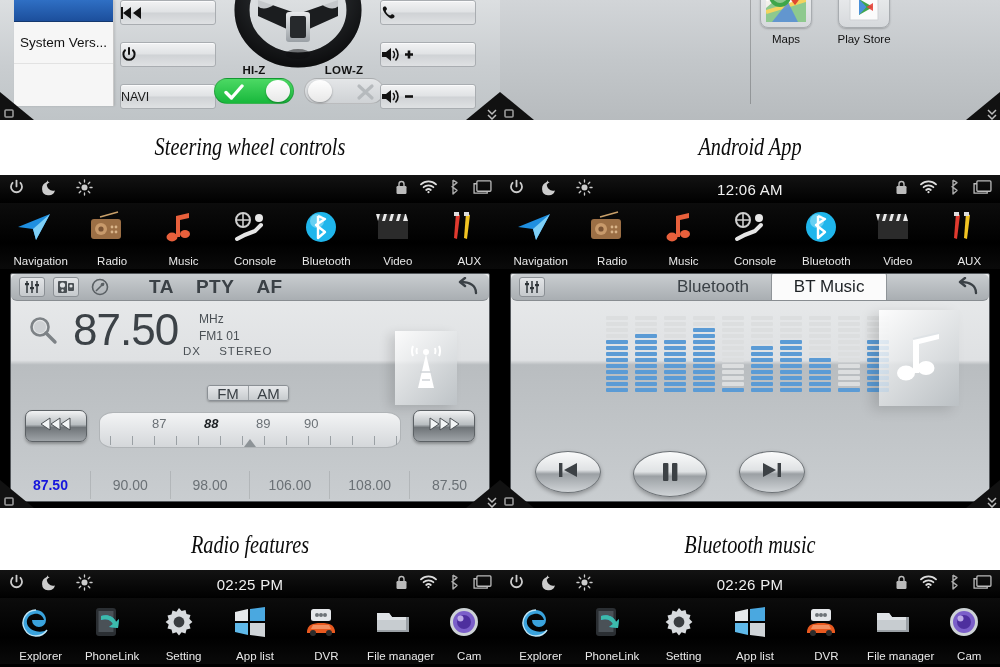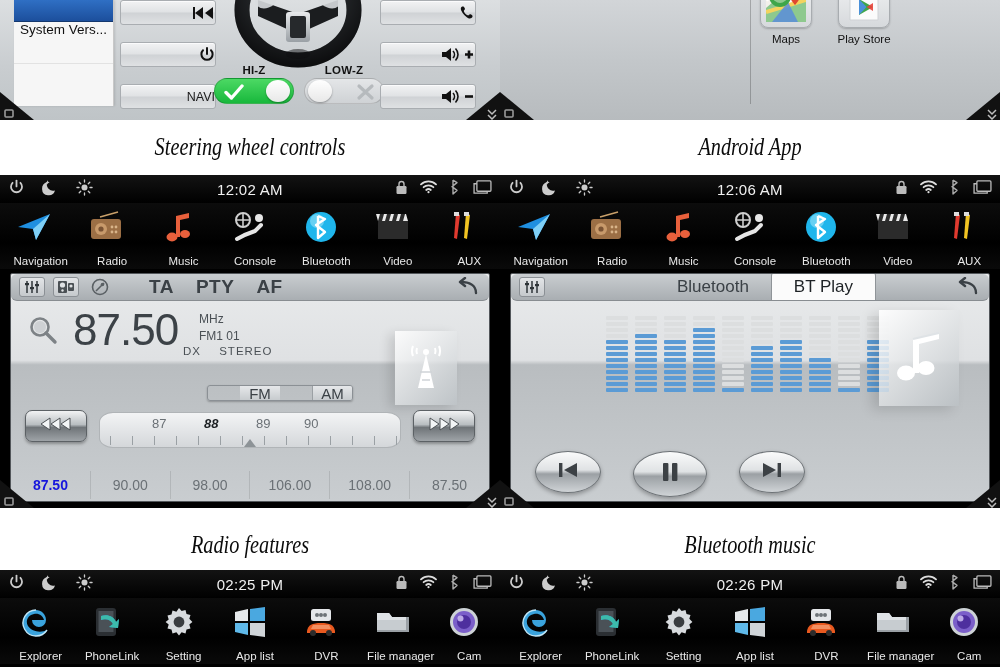--- a/index.html
+++ b/index.html
@@ -30,32 +30,32 @@
     position:absolute; left:14px; top:0; width:100px; height:106px;
     background:#f6f6f6;
     border-right:1px solid #c8c8c8;
     box-shadow:1px 0 2px rgba(0,0,0,.12);
   }
   .sw-sidebar .sel {
     height:22px; background:linear-gradient(180deg,#2f6fc4,#1c4f9c);
     border-bottom:1px solid #14386e;
   }
   .sw-sidebar .row {
-    height:42px; display:flex; align-items:flex-start; justify-content:center;
+    height:42px; display:flex; align-items:center; justify-content:center;
     font-size:13.5px; color:#111; border-bottom:1px solid #e2e2e2;
     white-space:nowrap;
   }
   .sw-col { position:absolute; top:0; width:96px; }
   .sw-col.left { left:120px; }
   .sw-col.right { left:380px; }
   .sw-btn {
     height:25px; margin-bottom:17px;
     background:linear-gradient(180deg,#f2f3f4 0%,#e0e2e4 48%,#cfd2d5 52%,#dfe1e3 100%);
     border:1px solid #a9adb1; border-radius:3px;
-    display:flex; align-items:center; justify-content:flex-end;
+    display:flex; align-items:center; justify-content:flex-start;
     font-size:12.5px; color:#1a1a1a;
     box-shadow:0 1px 0 rgba(255,255,255,.7) inset;
   }
   .sw-btn svg { display:block; }
   .sw-wheel {
     position:absolute; left:228px; top:-42px; width:140px; height:110px;
   }
   .tgl-wrap { position:absolute; top:78px; width:80px; }
   .tgl-wrap.hiz  { left:214px; }
   .tgl-wrap.lowz { left:304px; }
@@ -172,21 +172,20 @@
   .rd-dxs { position:absolute; left:172px; top:44px; font-size:11.5px; color:#4a5055; letter-spacing:1px; }
   .rd-band {
     position:absolute; left:196px; top:84px;
     display:flex; border:1px solid #8b9095; border-radius:3px; overflow:hidden;
     box-shadow:0 1px 2px rgba(0,0,0,.25);
   }
   .rd-band div {
     width:40px; height:14px; display:flex; align-items:center; justify-content:center;
     font-size:15px; color:#3b4146;
     background:linear-gradient(180deg,#e6e8ea,#c7cbce);
-    margin-left:32px;
   }
   .rd-band div + div { border-left:1px solid #9ba0a4; }
   .rd-art {
     position:absolute; right:32px; top:30px; width:62px; height:74px;
     background:linear-gradient(135deg,rgba(255,255,255,.85),rgba(190,196,200,.65));
     display:flex; align-items:center; justify-content:center;
     box-shadow:-6px 3px 10px rgba(0,0,0,.12);
   }
   .rd-scale {
     position:absolute; left:88px; top:138px; right:88px; height:36px;
@@ -456,21 +455,20 @@
               <path d="M14 11.5A6.2 6.2 0 0 1 6.4 3.2 6.6 6.6 0 1 0 14 11.5z" fill="#ccc"></path>
               <path d="M6.6 1.3l.6 1.5 1.5.6-1.5.6-.6 1.5-.6-1.5L4.5 3.4l1.5-.6z" fill="#ccc"></path>
             </svg></span>
         <span><svg width="17" height="17" viewBox="0 0 18 18">
               <circle cx="9" cy="9" r="3.2" fill="#ccc"></circle>
               <g stroke="#ccc" stroke-width="1.4" stroke-linecap="round">
                 <path d="M9 1v2.2M9 14.8V17M1 9h2.2M14.8 9H17M3.4 3.4l1.6 1.6M13 13l1.6 1.6M14.6 3.4L13 5M5 13l-1.6 1.6"></path>
               </g>
             </svg></span>
       </div>
-      <div class="time">12:02 AM</div>
       <div class="right">
         <span><svg width="13" height="15" viewBox="0 0 13 15">
               <rect x="1.5" y="6" width="10" height="8" rx="1.2" fill="#bbb"></rect>
               <path d="M4 6V4a2.5 2.5 0 0 1 5 0v2" stroke="#bbb" stroke-width="1.4" fill="none"></path>
             </svg></span>
         <span><svg width="17" height="14" viewBox="0 0 17 14">
               <path d="M1 4.4a11 11 0 0 1 15 0" stroke="#ddd" stroke-width="1.8" fill="none" stroke-linecap="round"></path>
               <path d="M3.6 7.2a7.2 7.2 0 0 1 9.8 0" stroke="#ddd" stroke-width="1.8" fill="none" stroke-linecap="round"></path>
               <path d="M6.2 10a3.6 3.6 0 0 1 4.6 0" stroke="#ddd" stroke-width="1.8" fill="none" stroke-linecap="round"></path>
               <circle cx="8.5" cy="12.2" r="1.1" fill="#ddd"></circle>
@@ -851,21 +849,21 @@
               </g>
               <g fill="#2e3438">
                 <rect x="1" y="3" width="4" height="2.2"></rect>
                 <rect x="6" y="7" width="4" height="2.2"></rect>
                 <rect x="11" y="4" width="4" height="2.2"></rect>
               </g>
             </svg>
         </div>
         <div style="display:flex; margin-left:110px; align-items:flex-end; height:100%;">
           <div class="bt-tab">Bluetooth</div>
-          <div class="bt-tab active">BT Play</div>
+          <div class="bt-tab active">BT Music</div>
         </div>
         <span class="tb-back">
           <svg width="22" height="20" viewBox="0 0 22 20">
               <path d="M19 16 C19 8 12 5 4 5" stroke="#3b4146" stroke-width="2.4" fill="none" stroke-linecap="round"></path>
               <path d="M8 1 L3 5 L8 9" stroke="#3b4146" stroke-width="2.4" fill="none" stroke-linecap="round" stroke-linejoin="round"></path>
             </svg>
         </span>
       </div>
 
       <div class="bt-eq">

